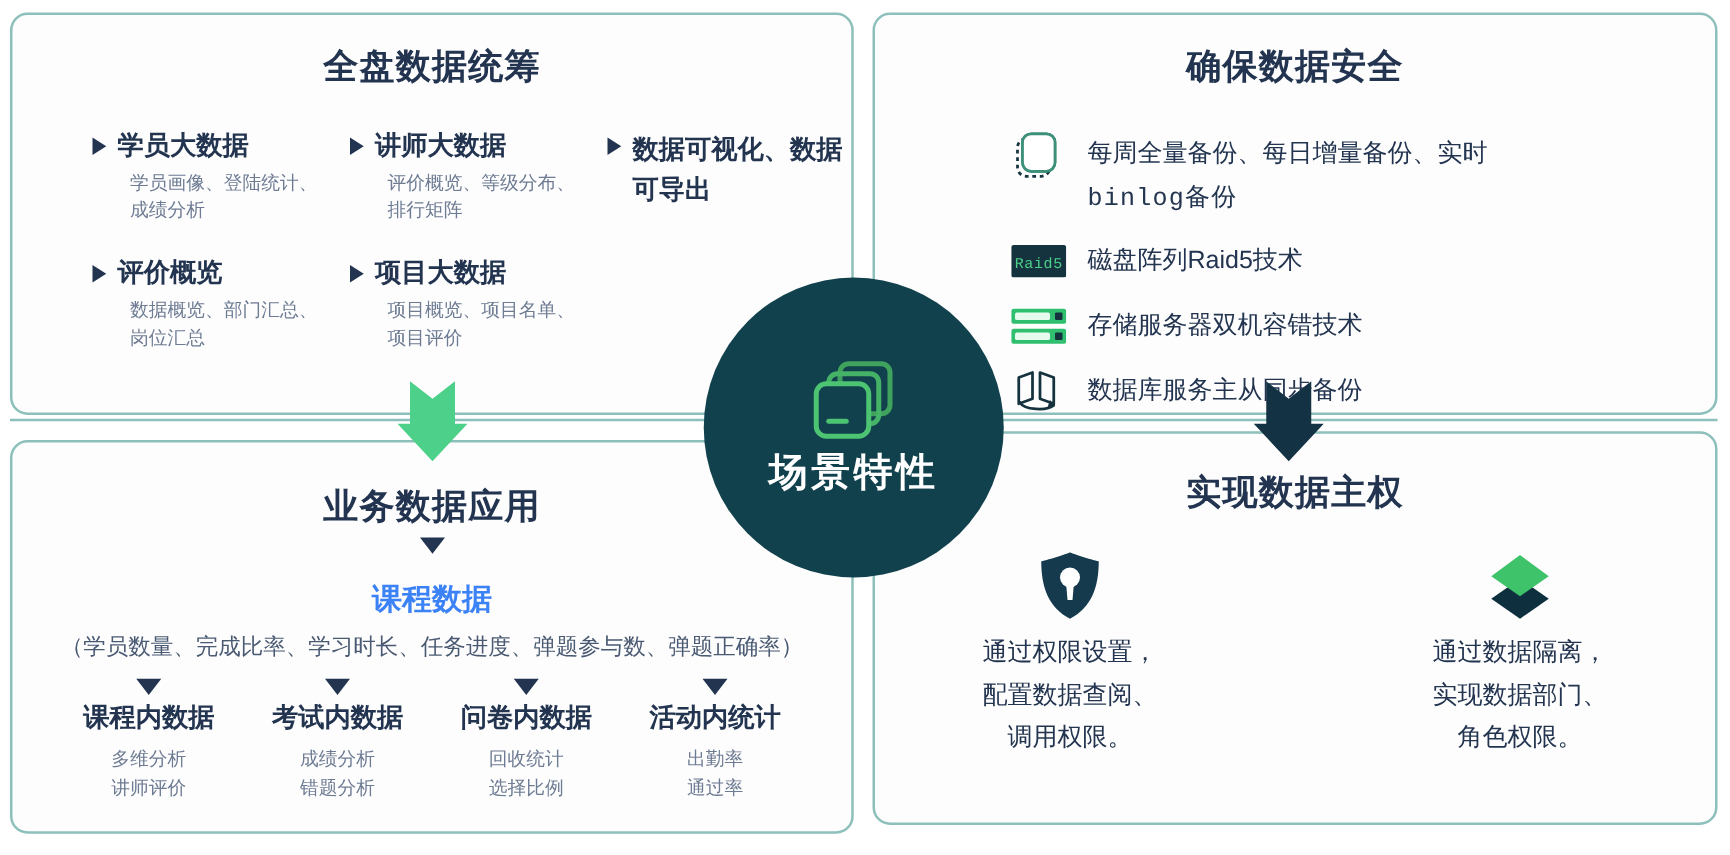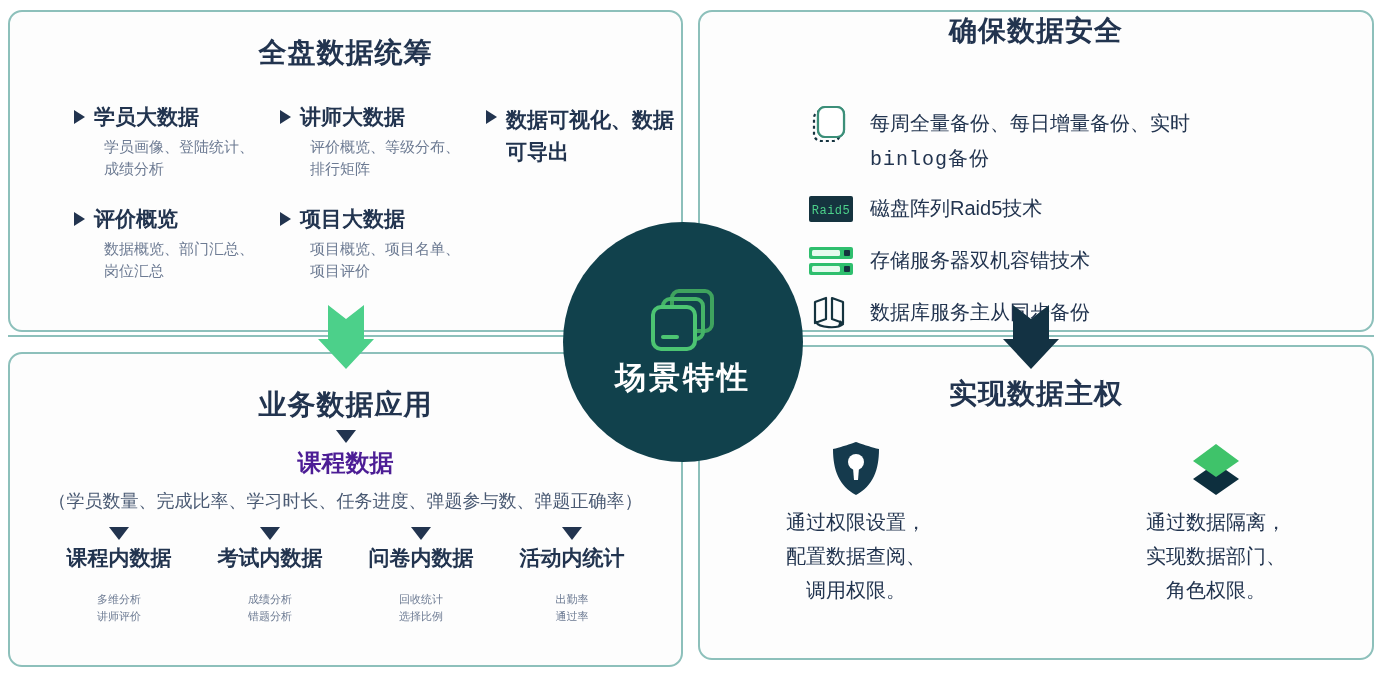--- a/index.html
+++ b/index.html
@@ -34,21 +34,21 @@
   #panel-br { left: 698px; top: 345px; width: 676px; height: 315px; }
 
   .panel-title {
     text-align: center;
     font-size: 28px;
     font-weight: bold;
     color: #22344f;
     letter-spacing: 1px;
   }
   #panel-tl .panel-title { margin-top: 22px; }
-  #panel-tr .panel-title { }
+  #panel-tr .panel-title { margin-top: 22px; }
   #panel-bl .panel-title { margin-top: 32px; }
   #panel-br .panel-title { margin-top: 28px; }
 
   
   .tl-cols {
     position: absolute;
     left: 64px;
     top: 92px;
     width: 600px;
     display: flex;
@@ -122,22 +122,22 @@
     margin: 6px auto 0;
     width: 0; height: 0;
     border-left: 10px solid transparent;
     border-right: 10px solid transparent;
     border-top: 13px solid #22344f;
   }
   .bl-sub-title {
     text-align: center;
     font-size: 24px;
     font-weight: bold;
-    color: #4c1d95;
-    margin-top: 4px;
+    color: #3b82f6;
+    margin-top: 20px;
   }
   .bl-paren {
     text-align: center;
     font-size: 18px;
     color: #4a5a73;
     margin-top: 10px;
     white-space: nowrap;
   }
   .bl-cols {
     display: flex;
@@ -145,24 +145,24 @@
     margin: 14px 34px 0 34px;
   }
   .bl-col { width: 150px; text-align: center; }
   .bl-col-title {
     font-size: 21px;
     font-weight: bold;
     color: #22344f;
     margin-top: 4px;
   }
   .bl-col-sub {
-    font-size: 11px;
+    font-size: 15px;
     color: #6d7b93;
     line-height: 1.55;
-    margin-top: 19px;
+    margin-top: 8px;
   }
 
   
   .br-cols {
     display: flex;
     justify-content: center;
     gap: 150px;
     margin-top: 26px;
   }
   .br-col { width: 210px; text-align: center; }

